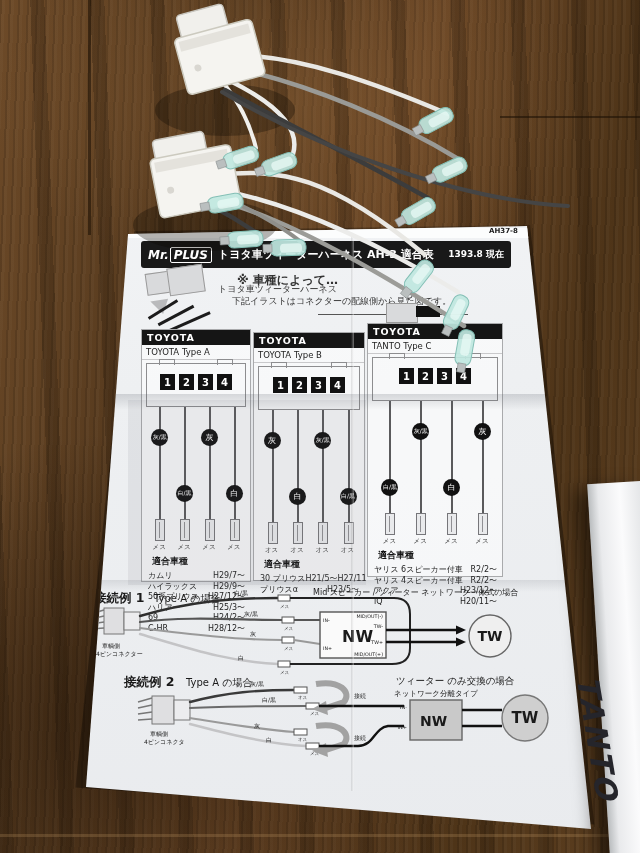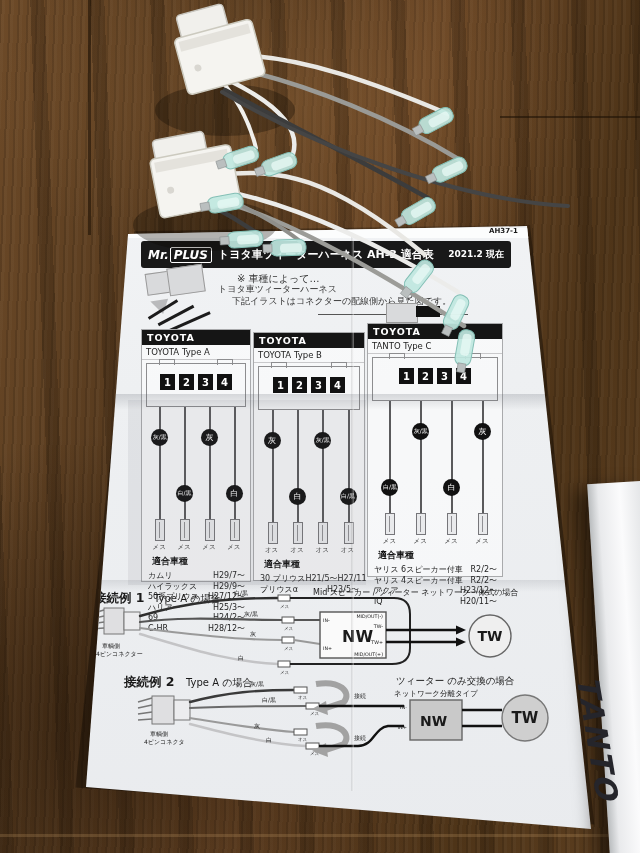--- a/index.html
+++ b/index.html
@@ -96,28 +96,28 @@
     <div class="streaks abs"></div>
     <div class="seam abs" style="left:88px;top:0;width:3px;height:235px;"></div>
     <div class="seam abs" style="left:500px;top:116px;width:140px;height:2px;"></div>
     <div class="seam-light abs" style="left:0;top:834px;width:640px;height:3px;"></div>
   </div>
 
   <div id="paper-shadow" class="abs"></div>
   <div id="paper" class="abs">
     <div class="shade-top abs"></div>
 
-    <div id="sheet-code" class="abs">AH37-1</div>
+    <div id="sheet-code" class="abs">AH37-8</div>
     <div id="hdr-bar" class="abs">
       <span id="hdr-logo"><span>Mr.</span><span class="plus">PLUS</span></span>
       <span id="hdr-title">トヨタ車ツィーターハーネス AH-3 適合表</span>
-      <span id="hdr-date">2021.2 現在</span>
+      <span id="hdr-date">1393.8 現在</span>
     </div>
 
-    <div class="note abs" style="left:237px;top:272px;font-size:10px;">※ 車種によって…</div>
+    <div class="note abs" style="left:237px;top:272px;font-size:12px;font-weight:bold;">※ 車種によって…</div>
     <div class="note abs" style="left:218px;top:283px;font-size:9px;">トヨタ車ツィーターハーネス</div>
     <div class="note abs" style="left:232px;top:295px;font-size:9px;">下記イラストはコネクターの配線側から見た図です。</div>
 
     <div class="mini-box abs" style="left:146px;top:272px;width:26px;height:20px;transform:rotate(-8deg);"></div>
     <div class="mini-box abs" style="left:168px;top:266px;width:34px;height:26px;transform:rotate(-8deg);"></div>
     <div class="abs" style="left:150px;top:296px;width:0;height:0;border-top:8px solid transparent;border-bottom:8px solid transparent;border-right:16px solid #b9babc;transform:rotate(18deg);"></div>
     <div class="hatch abs" style="left:146px;top:308px;width:34px;height:3px;transform:rotate(-32deg);"></div>
     <div class="hatch abs" style="left:156px;top:314px;width:40px;height:3px;transform:rotate(-28deg);"></div>
     <div class="hatch abs" style="left:168px;top:320px;width:44px;height:3px;transform:rotate(-24deg);"></div>
 

